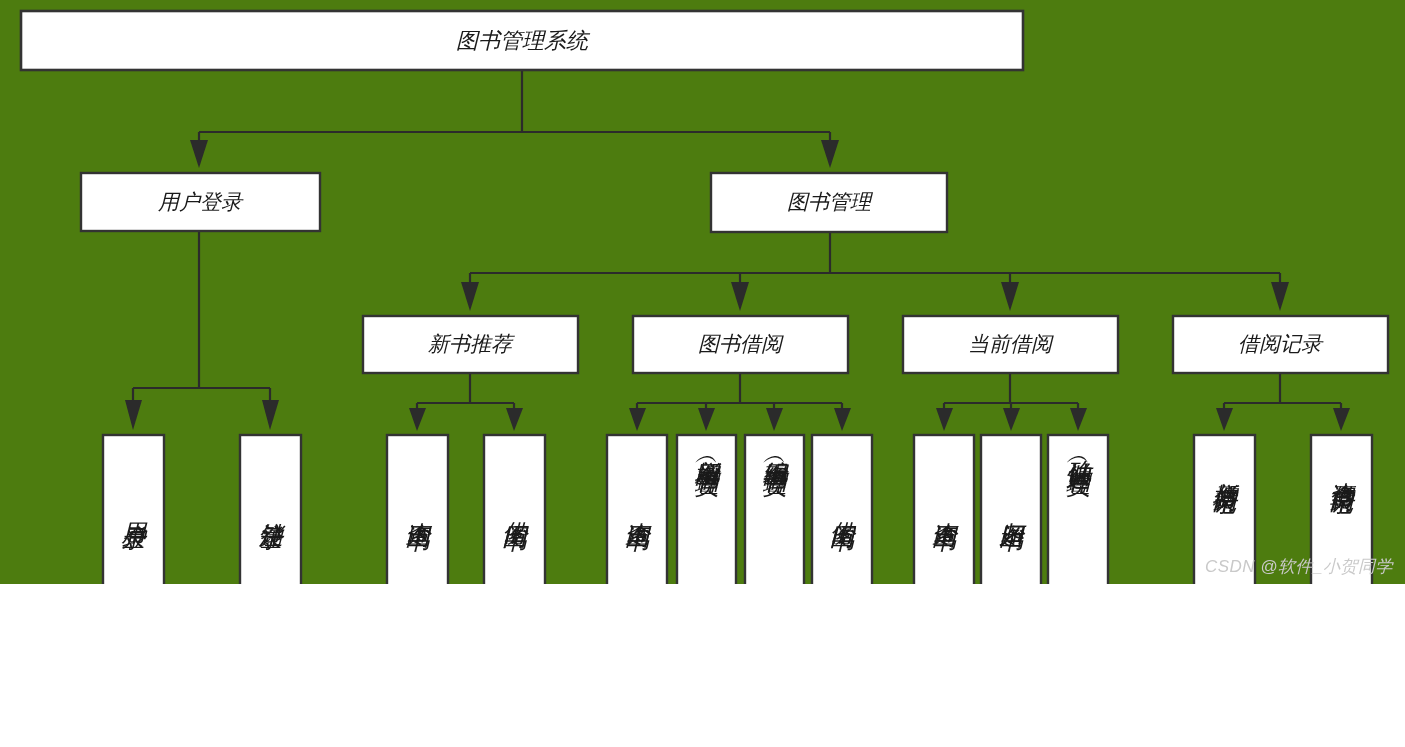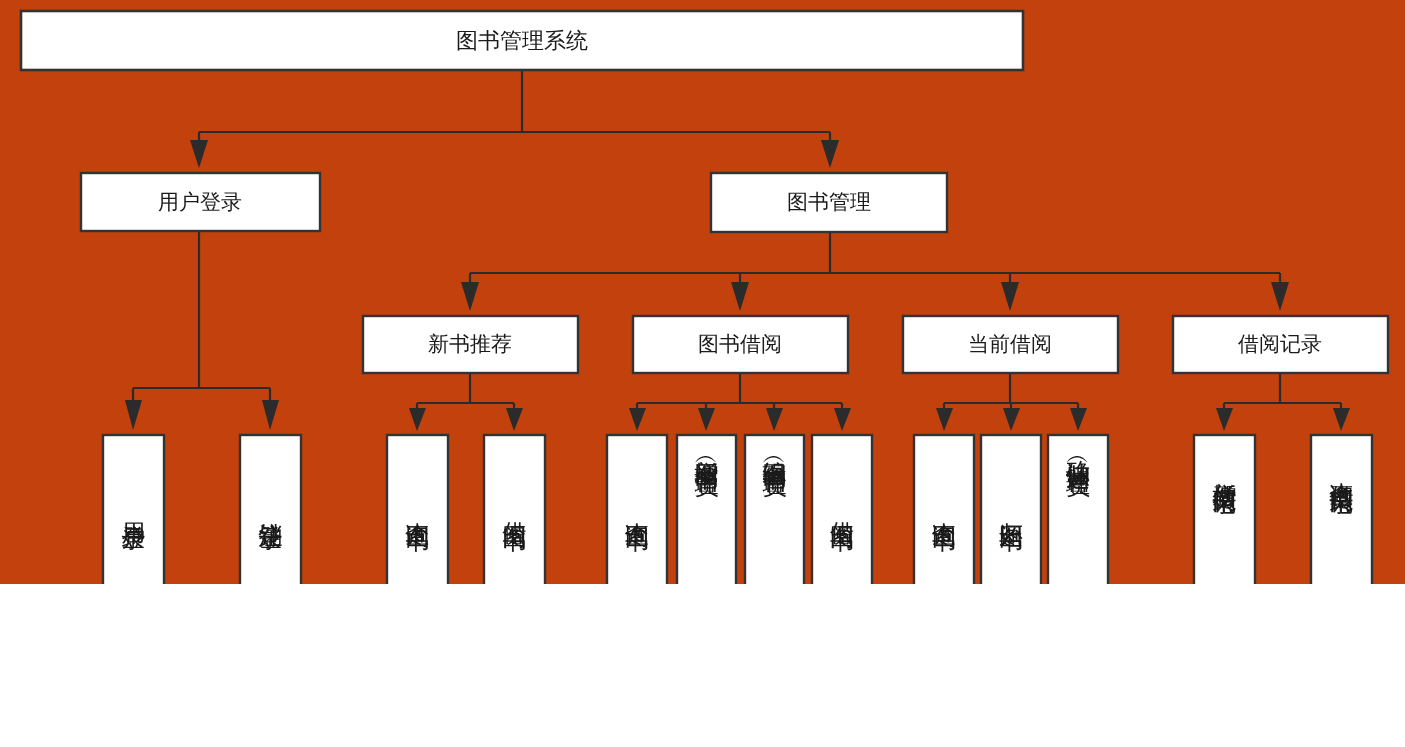--- a/index.html
+++ b/index.html
@@ -8,22 +8,23 @@
     padding: 0;
     background: #ffffff;
   }
   body {
     font-family: "Liberation Sans", "DejaVu Sans", sans-serif;
   }
   #diagram-root {
     position: relative;
     width: 1405px;
     height: 584px;
-    background: #c2410c;
+    background: #4d7c0f;
     overflow: hidden;
+    font-style: italic;
   }
   svg#tree-svg {
     position: absolute;
     left: 0;
     top: 0;
     width: 1405px;
     height: 747px;
     display: block;
   }
   .node-rect {
@@ -237,14 +238,15 @@
     <span class="vlabel">确认归还（管理员）</span>
   </div>
 
   <div class="vlabel-wrap" style="left:1194px; top:435px; width:61px; height:299px; padding-top:28px;">
     <span class="vlabel">新增借阅记录</span>
   </div>
   <div class="vlabel-wrap" style="left:1311px; top:435px; width:61px; height:299px; padding-top:28px;">
     <span class="vlabel">查询借阅记录</span>
   </div>
 
+  <div class="watermark">CSDN @软件_小贺同学</div>
 
 </div>
 
 </body></html>

